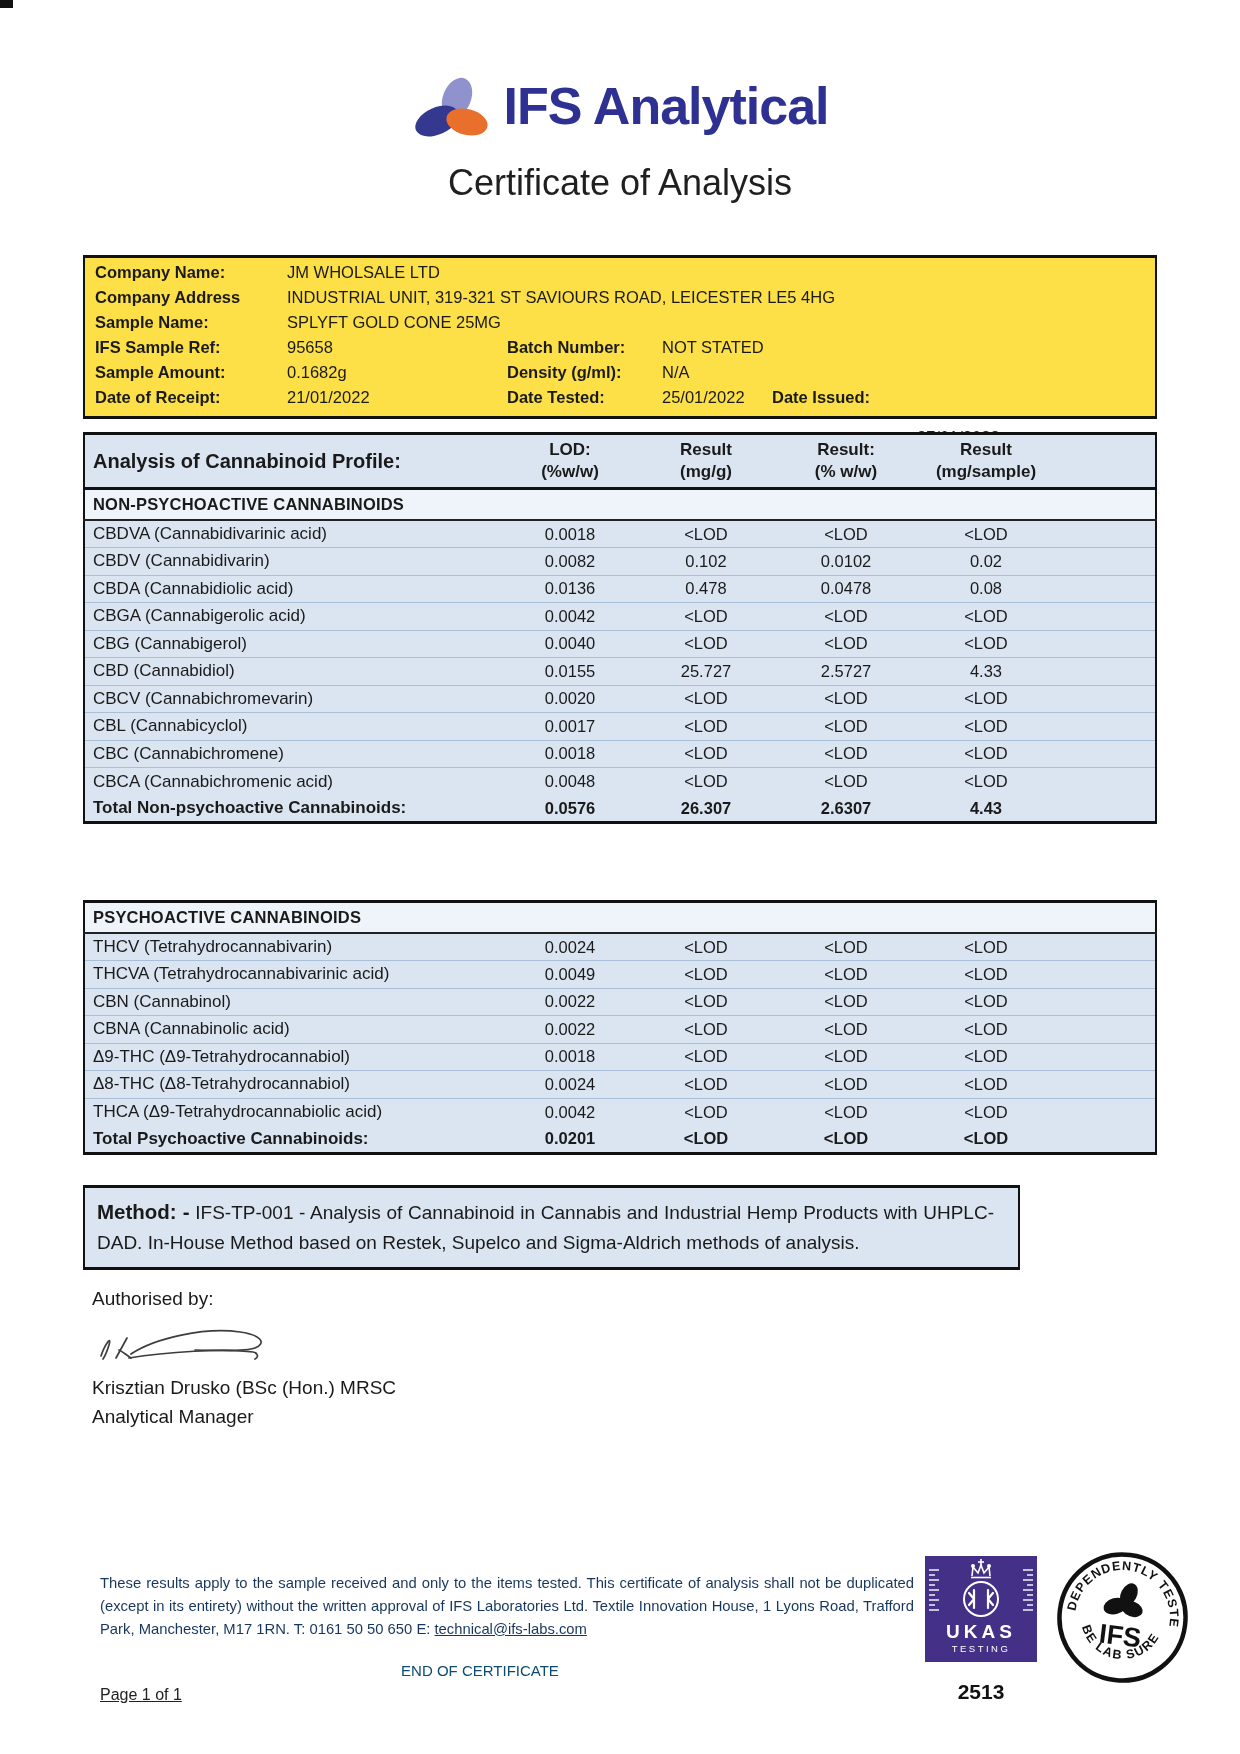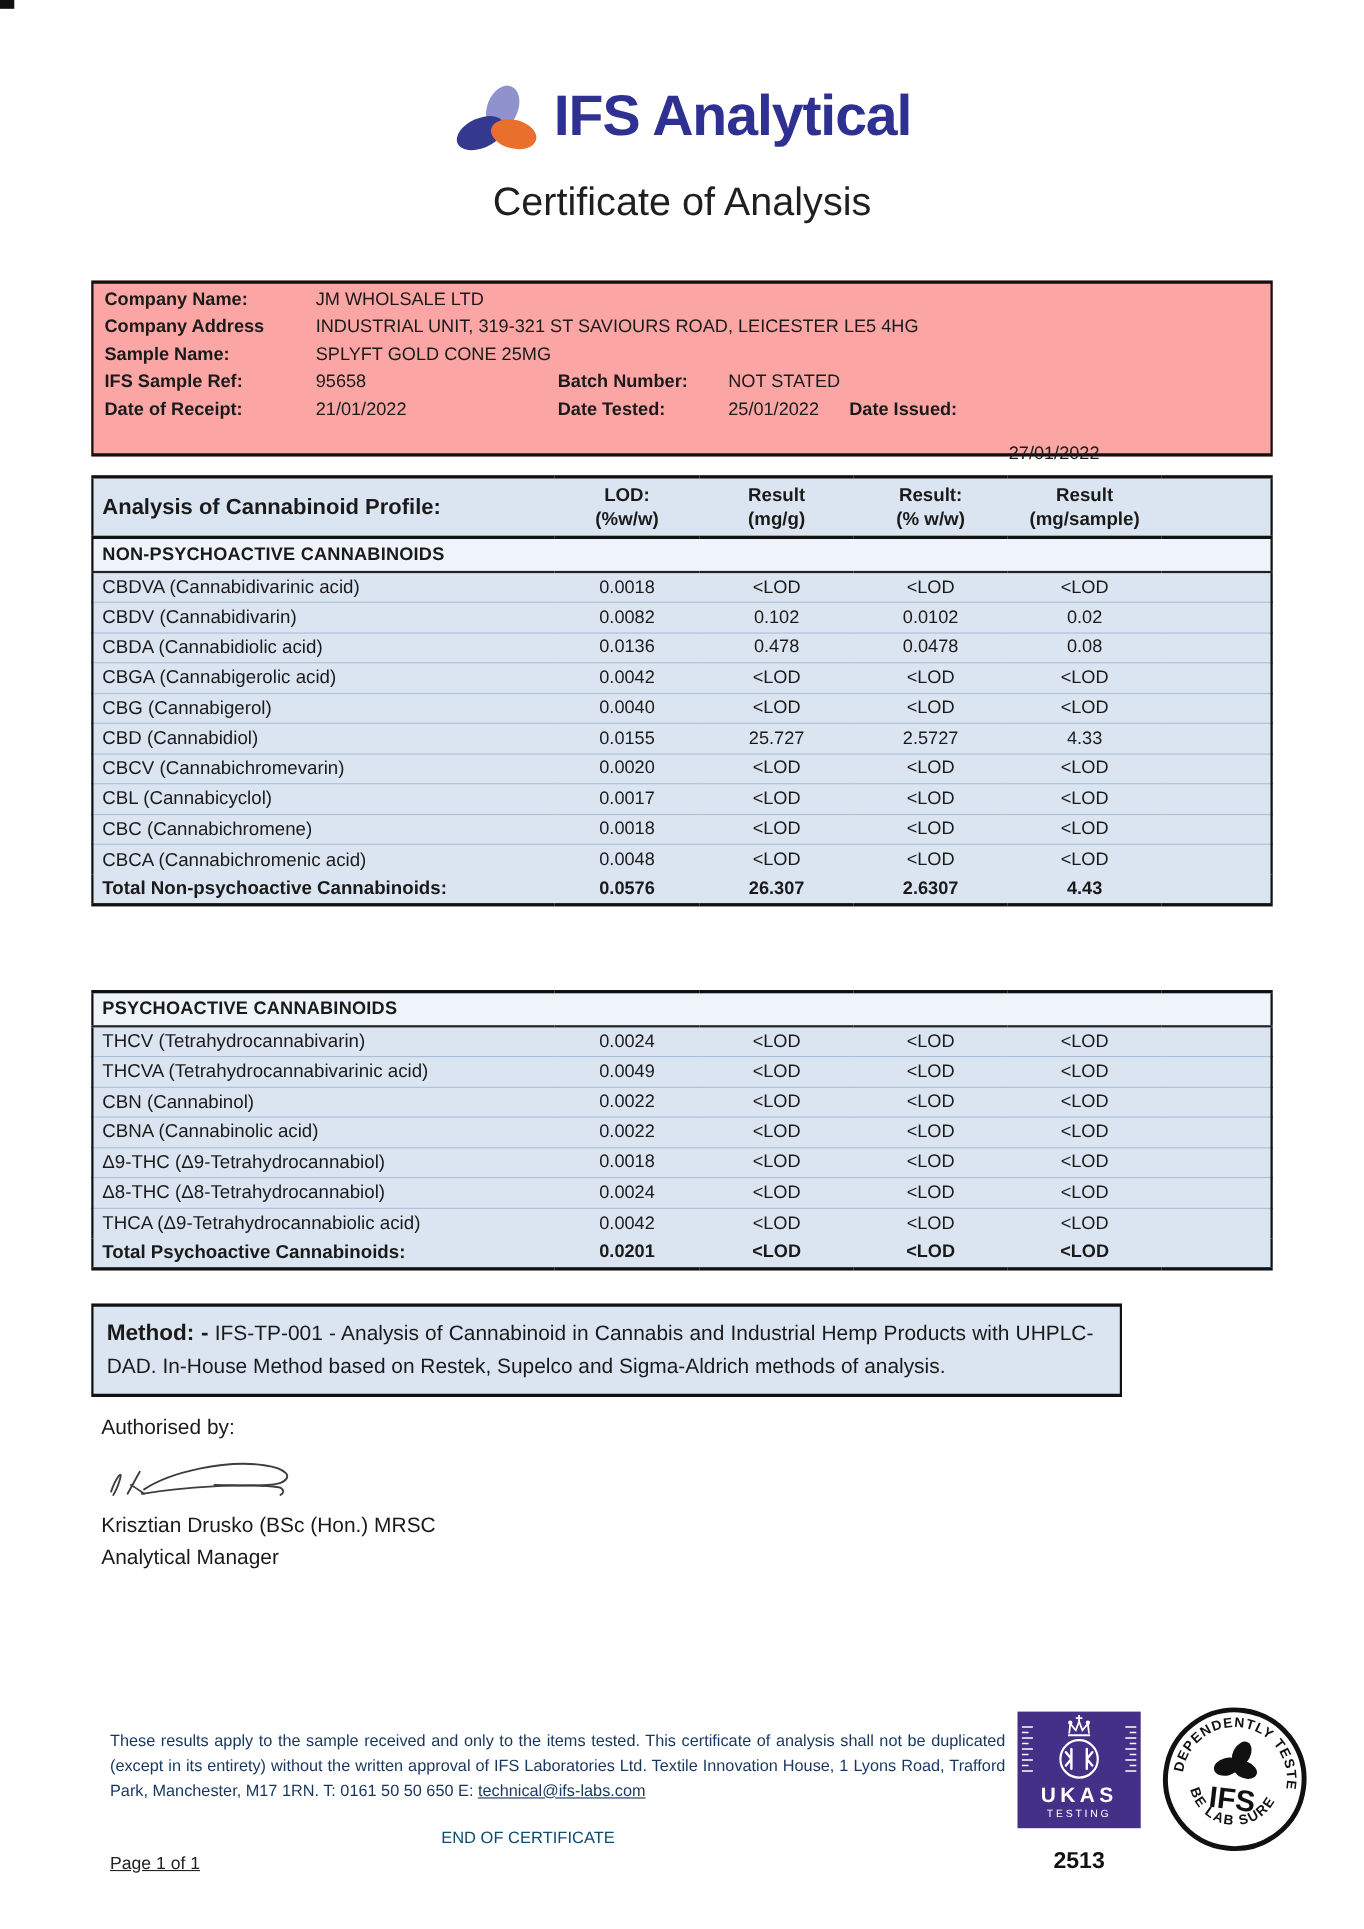--- a/index.html
+++ b/index.html
@@ -11,22 +11,22 @@
   .scan-artifact { position:absolute; left:0; top:0; width:13px; height:8px; background:#111; }
 
   
   .logo-row { position:absolute; top:76px; left:0; width:100%; display:flex; justify-content:center; align-items:flex-start; gap:12px; }
   .brand-text { font-size:52px; font-weight:bold; color:#2e3192; letter-spacing:-1px; }
   .cert-title { position:absolute; top:162px; left:0; width:100%; text-align:center; font-size:36px; color:#1f1f1f; }
 
   
   .info-box {
     position:absolute; left:83px; top:255px; width:1074px;
-    background:#fca5a5; border:2px solid #111; border-top-width:3px; border-bottom-width:3px;
-    padding:5px 0 24px 0;
+    background:#fde047; border:2px solid #111; border-top-width:3px; border-bottom-width:3px;
+    padding:5px 0 3px 0;
   }
   .info-row { position:relative; height:25px; font-size:16.5px; }
   .info-row .lbl  { position:absolute; left:10px;  font-weight:bold; white-space:nowrap; }
   .info-row .val  { position:absolute; left:202px; white-space:nowrap; }
   .info-row .lbl2 { position:absolute; left:422px; font-weight:bold; white-space:nowrap; }
   .info-row .val2 { position:absolute; left:577px; white-space:nowrap; }
   .info-row .lbl3 { position:absolute; left:687px; font-weight:bold; white-space:nowrap; }
   .info-row .val3 { position:absolute; left:832px; white-space:nowrap;margin-top:40px; }
 
   
@@ -104,20 +104,26 @@
     </div>
     <div class="info-row">
       <span class="lbl">Sample Name:</span>
       <span class="val">SPLYFT GOLD CONE 25MG</span>
     </div>
     <div class="info-row">
       <span class="lbl">IFS Sample Ref:</span>
       <span class="val">95658</span>
       <span class="lbl2">Batch Number:</span>
       <span class="val2">NOT STATED</span>
+    </div>
+    <div class="info-row">
+      <span class="lbl">Sample Amount:</span>
+      <span class="val">0.1682g</span>
+      <span class="lbl2">Density (g/ml):</span>
+      <span class="val2">N/A</span>
     </div>
     <div class="info-row">
       <span class="lbl">Date of Receipt:</span>
       <span class="val">21/01/2022</span>
       <span class="lbl2">Date Tested:</span>
       <span class="val2">25/01/2022</span>
       <span class="lbl3">Date Issued:</span>
       <span class="val3">27/01/2022</span>
     </div>
   </div>

